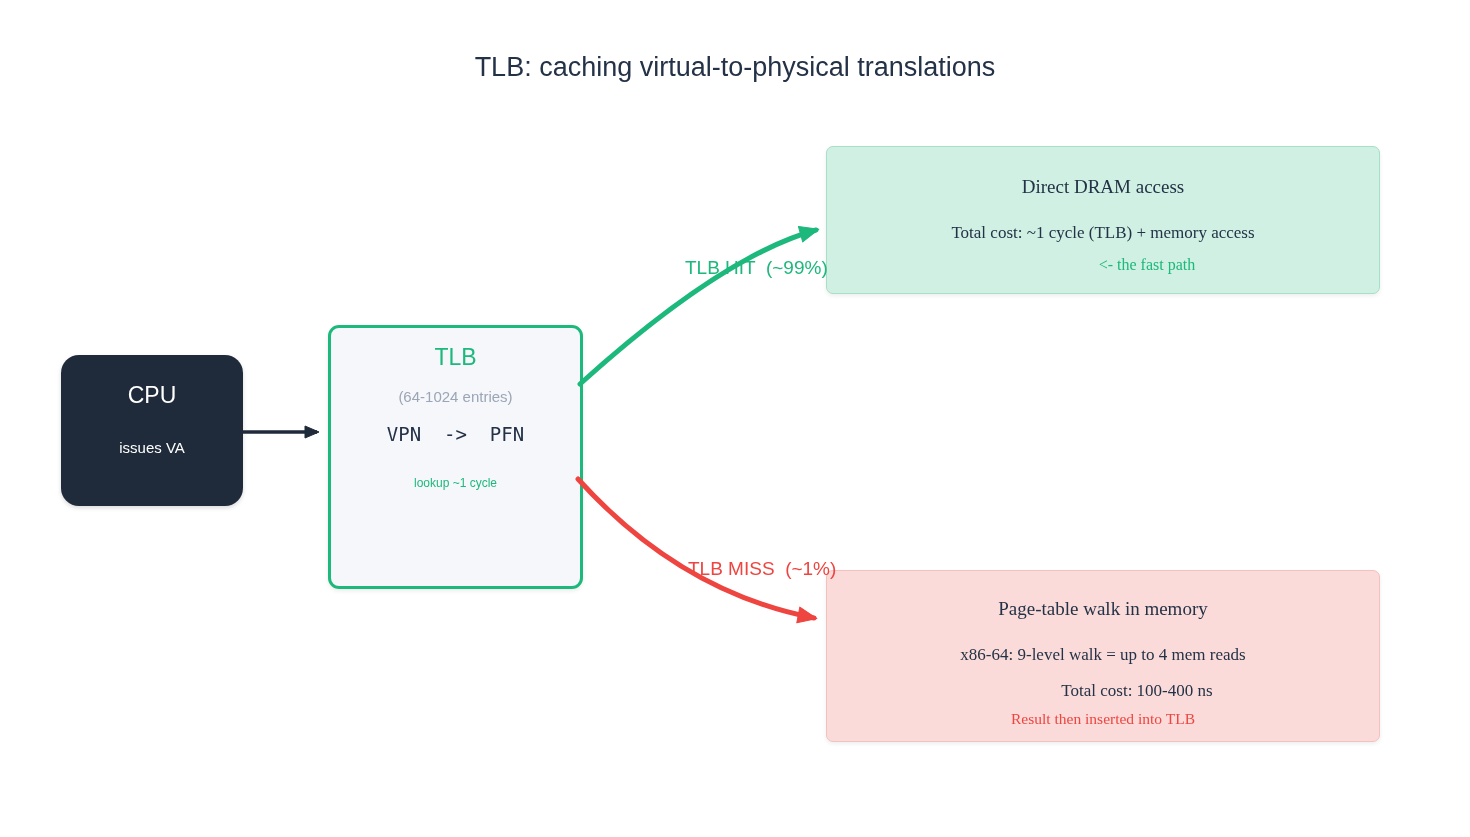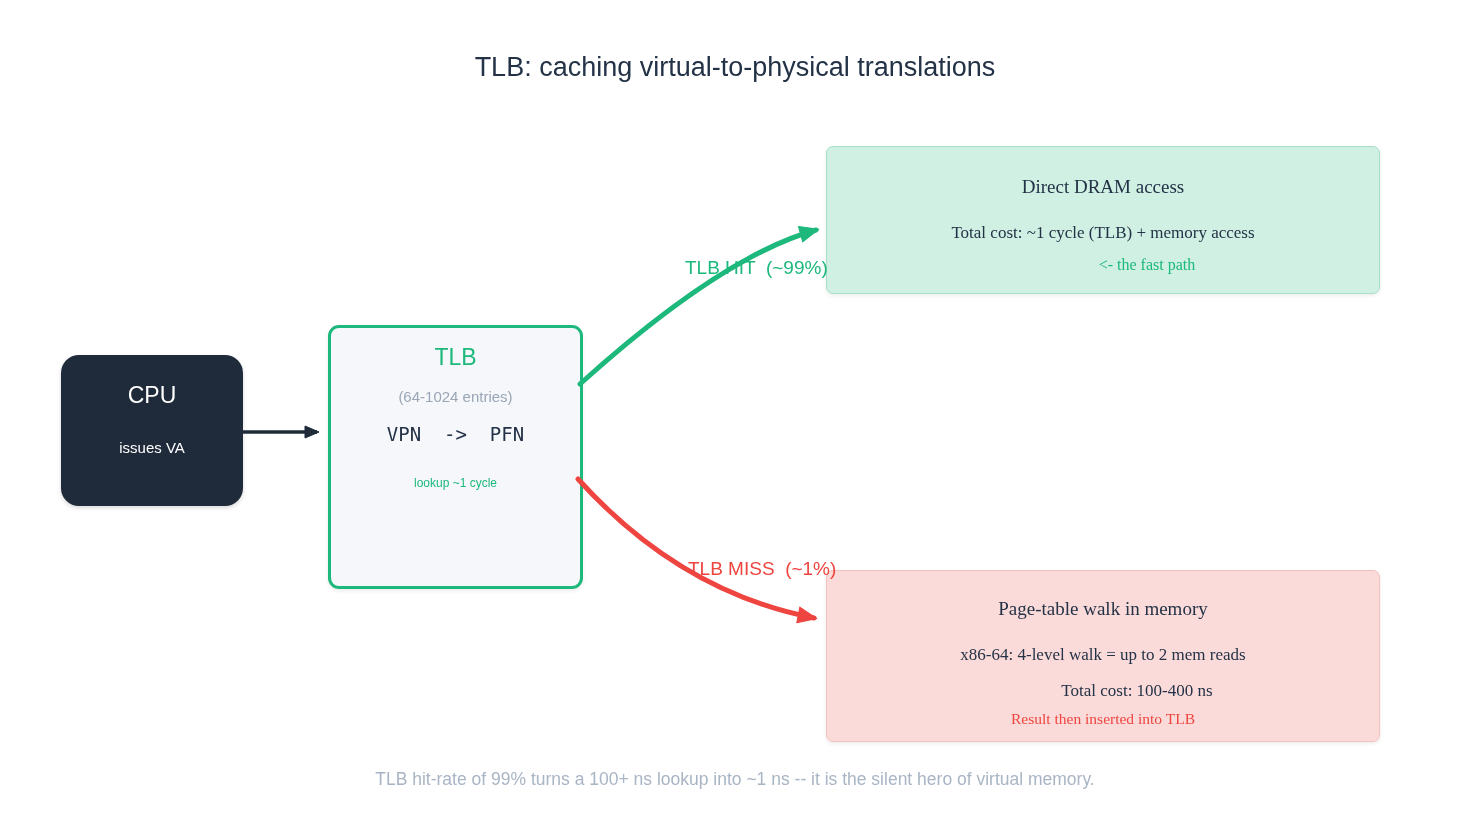--- a/index.html
+++ b/index.html
@@ -104,21 +104,21 @@
   </div>
 
   <div class="result-box hit-box">
     <div class="box-title">Direct DRAM access</div>
     <div class="box-line line-cost">Total cost: ~1 cycle (TLB) + memory access</div>
     <div class="box-line line-note">&lt;- the fast path</div>
   </div>
 
   <div class="result-box miss-box">
     <div class="box-title">Page-table walk in memory</div>
-    <div class="box-line line-detail">x86-64: 4-level walk = up to 2 mem reads</div>
+    <div class="box-line line-detail">x86-64: 9-level walk = up to 4 mem reads</div>
     <div class="box-line line-cost">Total cost: 100-400 ns</div>
     <div class="box-line line-note">Result then inserted into TLB</div>
   </div>
 
   <div class="arrow-label hit-label">TLB HIT  (~99%)</div>
   <div class="arrow-label miss-label">TLB MISS  (~1%)</div>
 
   <svg class="arrows" viewBox="0 0 1470 837" xmlns="http://www.w3.org/2000/svg">
     <defs>
       <marker id="mk-navy" markerUnits="userSpaceOnUse" markerWidth="20" markerHeight="20" refX="14" refY="9" orient="auto">
@@ -129,15 +129,14 @@
       </marker>
       <marker id="mk-red" markerUnits="userSpaceOnUse" markerWidth="26" markerHeight="26" refX="18" refY="12" orient="auto">
         <path class="mk-red" d="M2,4 L21,12 L2,20 Z"></path>
       </marker>
     </defs>
     <path class="arrow-navy" d="M 243 432 L 317 432" marker-end="url(#mk-navy)"></path>
     <path class="arrow-green" d="M 580 384 Q 722 256 816 230" marker-end="url(#mk-green)"></path>
     <path class="arrow-red" d="M 578 479 Q 680 592 814 618" marker-end="url(#mk-red)"></path>
   </svg>
 
-  <div class="caption">TLB hit-rate of 99% turns a 100+ ns lookup into ~1 ns -- it is the silent hero of virtual memory.</div>
 
 </div>
 
 </body></html>

